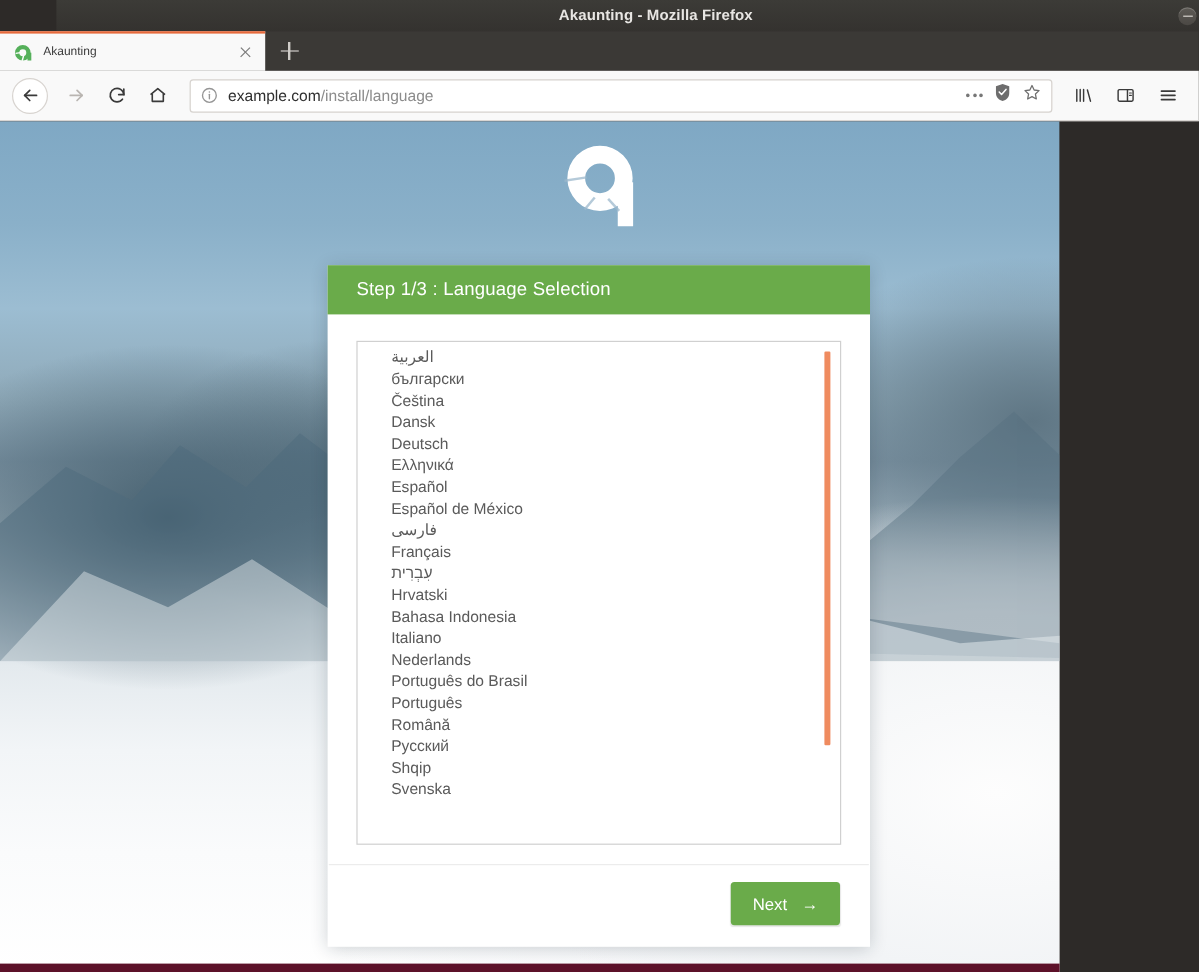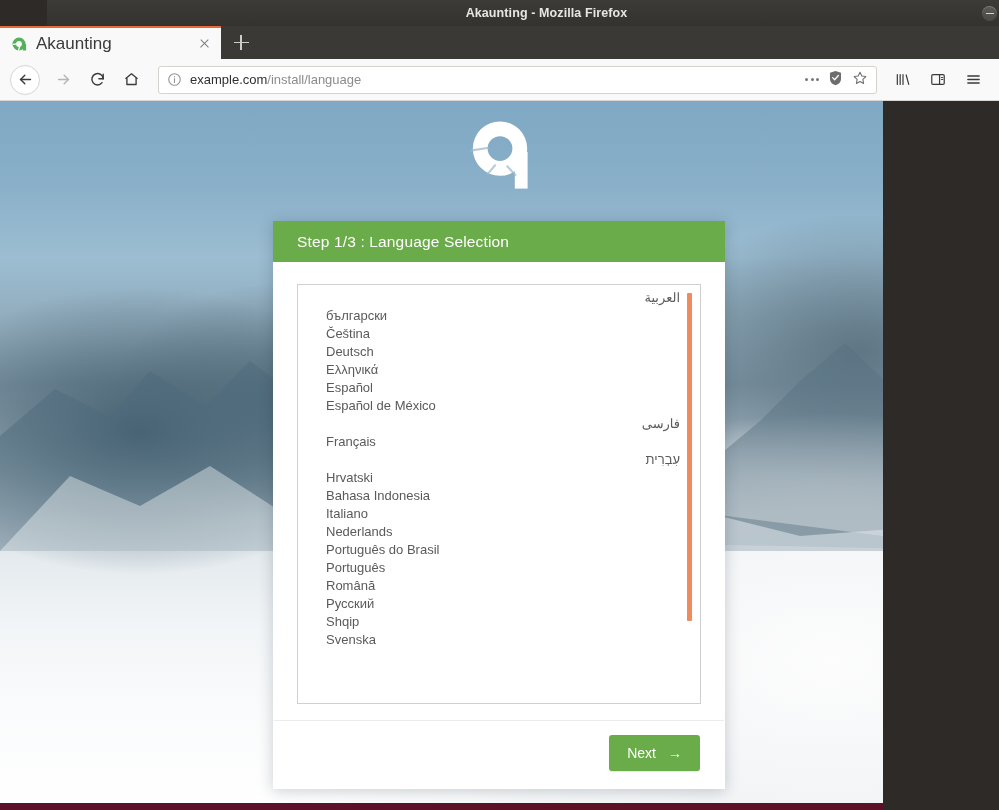--- a/index.html
+++ b/index.html
@@ -48,21 +48,21 @@
     position:absolute; left:0; top:26px; width:999px; height:33px;
     background:#3b3936;
   }
   .tab{
     position:absolute; left:0; top:0; width:221px; height:33px;
     background:#f9f9f9; border-top:2.5px solid #e66a3c;
     display:flex; align-items:center; padding:0 8px 0 11px;
   }
   .tab-fav{ width:16px; height:16px; flex:0 0 16px; position:relative; }
   .tab-label{
-    flex:1; margin-left:9px; font-size:17px; color:#3b3b3b;
+    flex:1; margin-left:9px; font-size:10px; color:#3b3b3b;
     white-space:nowrap; overflow:hidden; text-overflow:ellipsis;
   }
   .tab-close{
     width:18px; height:18px; flex:0 0 18px; position:relative; opacity:.72;
   }
   .tab-close::before, .tab-close::after{
     content:""; position:absolute; left:3.5px; top:8px; width:11px; height:1.3px;
     background:#4a4a4a; transform:rotate(45deg);
   }
   .tab-close::after{ transform:rotate(-45deg); }
@@ -167,21 +167,21 @@
   }
   .lang-item{
     height:18px; line-height:18px; padding:0 6px 0 14px;
     font-size:13px; color:#5a5a5a; white-space:nowrap;
     margin:0 14px 0 14px;
   }
   .lang-item.selected{
     background:#ef8b5f; color:#ffffff;
     margin:0 14px 0 14px; padding-left:14px;
   }
-  .lang-item.rtl{ direction:rtl; text-align:right; }
+  .lang-item.rtl{ direction:rtl; text-align:left; }
 
   .scrolltrack{
     position:absolute; right:4px; top:4px; width:5px; height:412px;
     background:transparent;
   }
   .scrollthumb{
     position:absolute; right:4px; top:4px; width:5px; height:328px;
     background:#ef8b5f; border-radius:1px;
   }
 
@@ -327,20 +327,21 @@
   <div class="card">
     <div class="card-header">
       <span class="card-header-title">Step 1/3 : Language Selection</span>
     </div>
     <div class="card-body">
       <div class="listbox">
         <div id="lang-list">
             <div class="lang-item rtl">العربية</div>
             <div class="lang-item">български</div>
             <div class="lang-item">Čeština</div>
+            <div class="lang-item">Dansk</div>
             <div class="lang-item">Deutsch</div>
             <div class="lang-item">Ελληνικά</div>
             <div class="lang-item">Español</div>
             <div class="lang-item">Español de México</div>
             <div class="lang-item rtl">فارسی</div>
             <div class="lang-item">Français</div>
             <div class="lang-item rtl">עִבְרִית</div>
             <div class="lang-item">Hrvatski</div>
             <div class="lang-item">Bahasa Indonesia</div>
             <div class="lang-item">Italiano</div>

